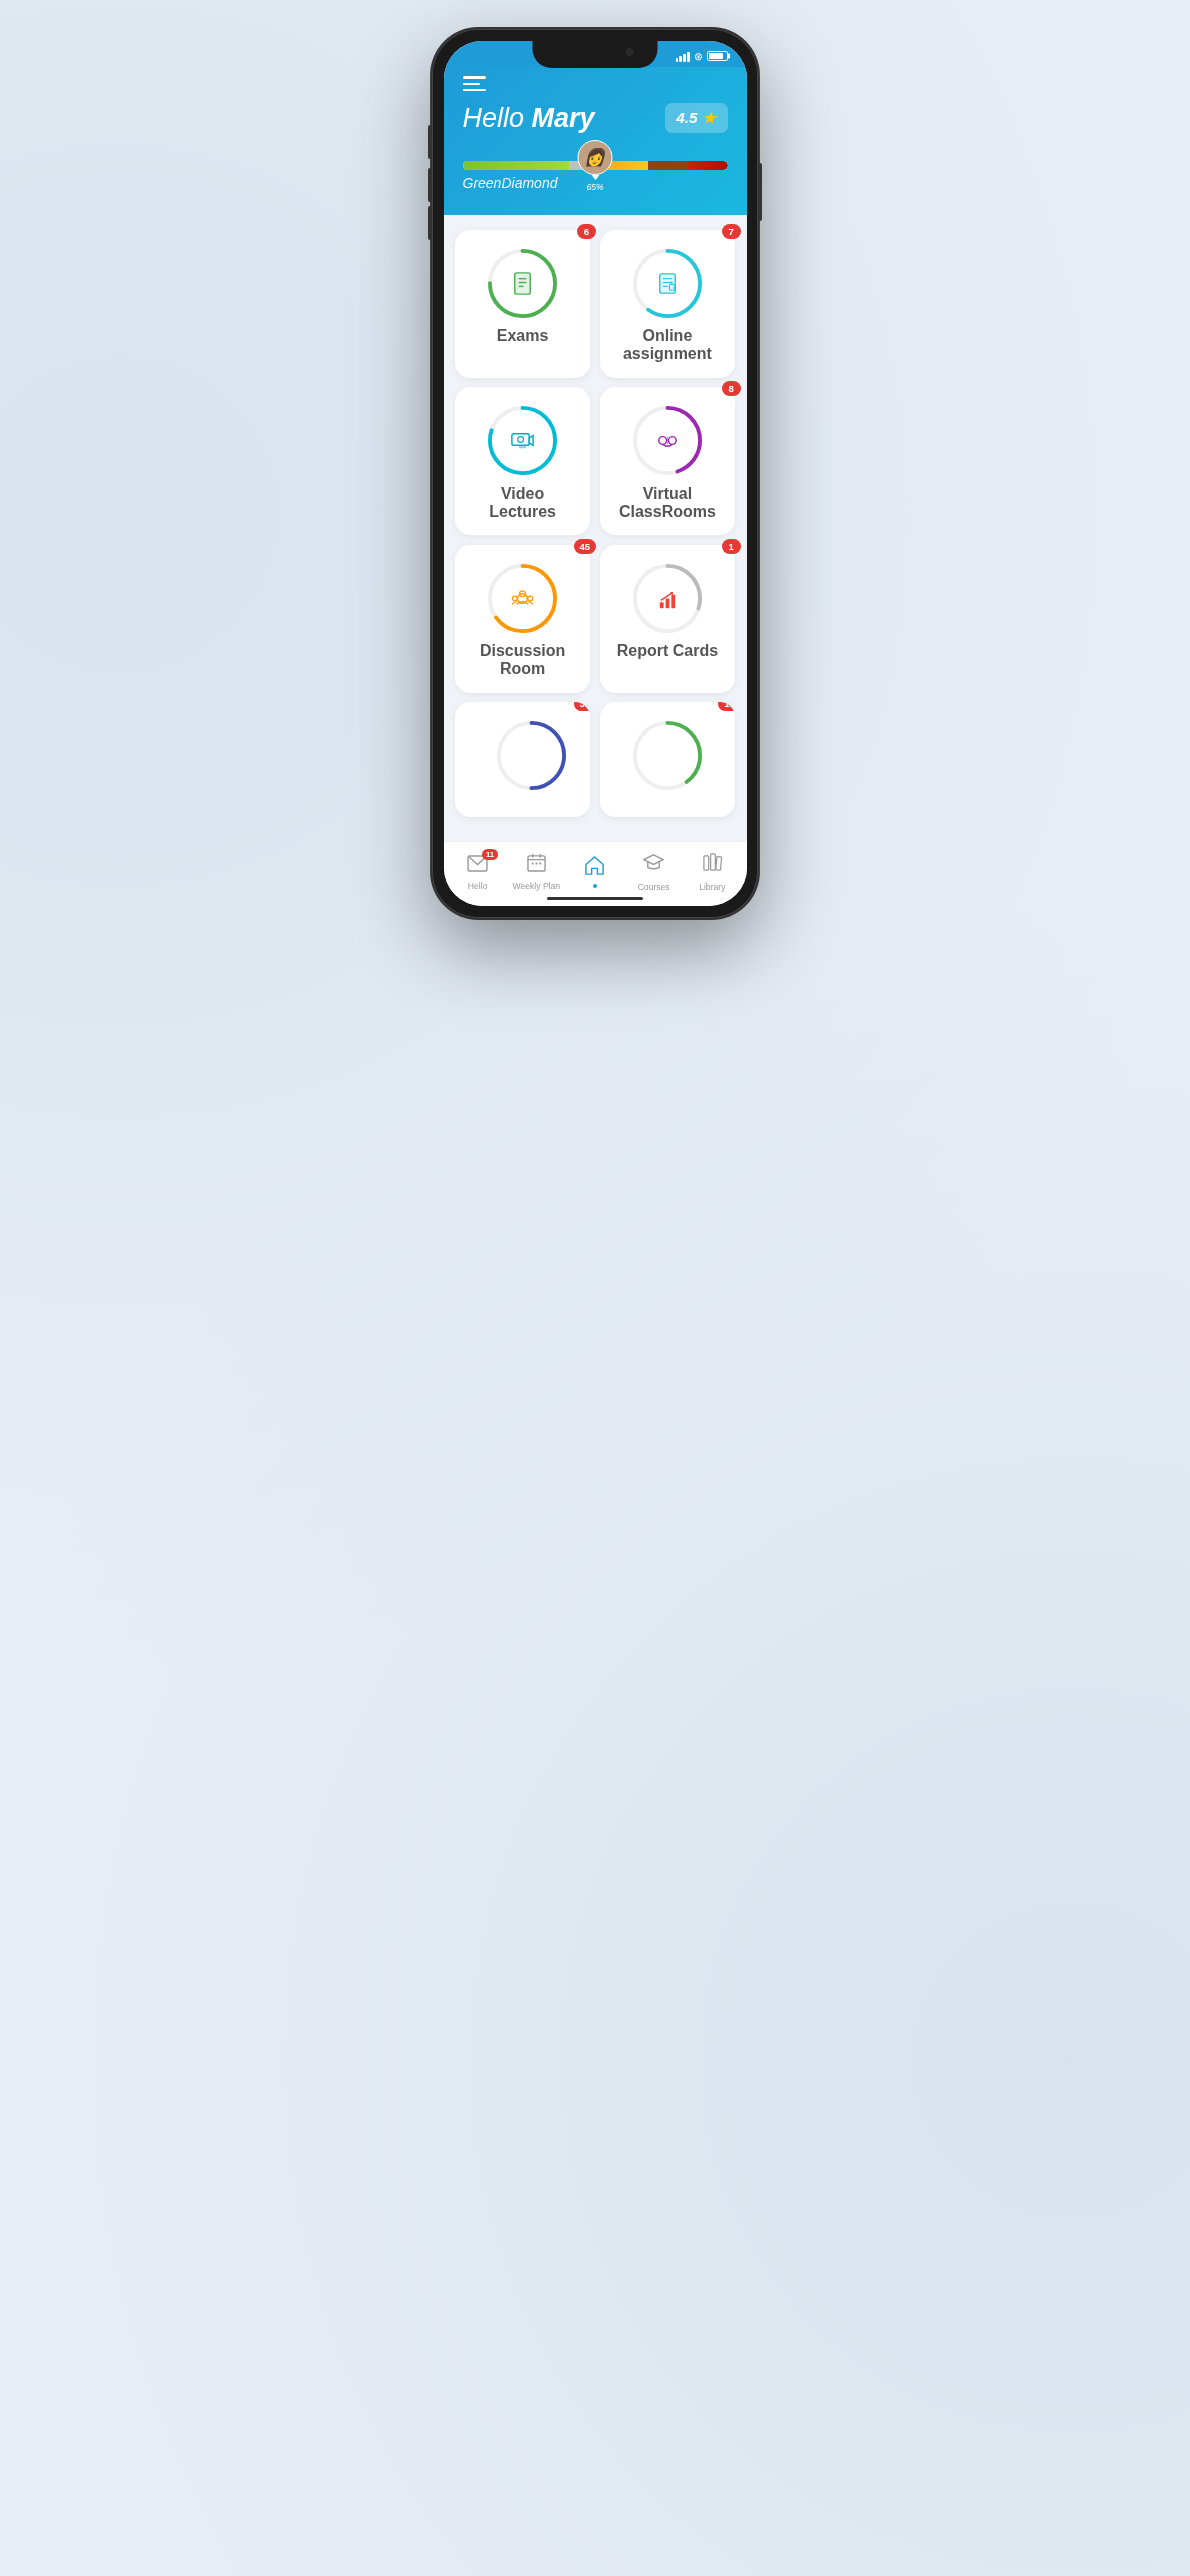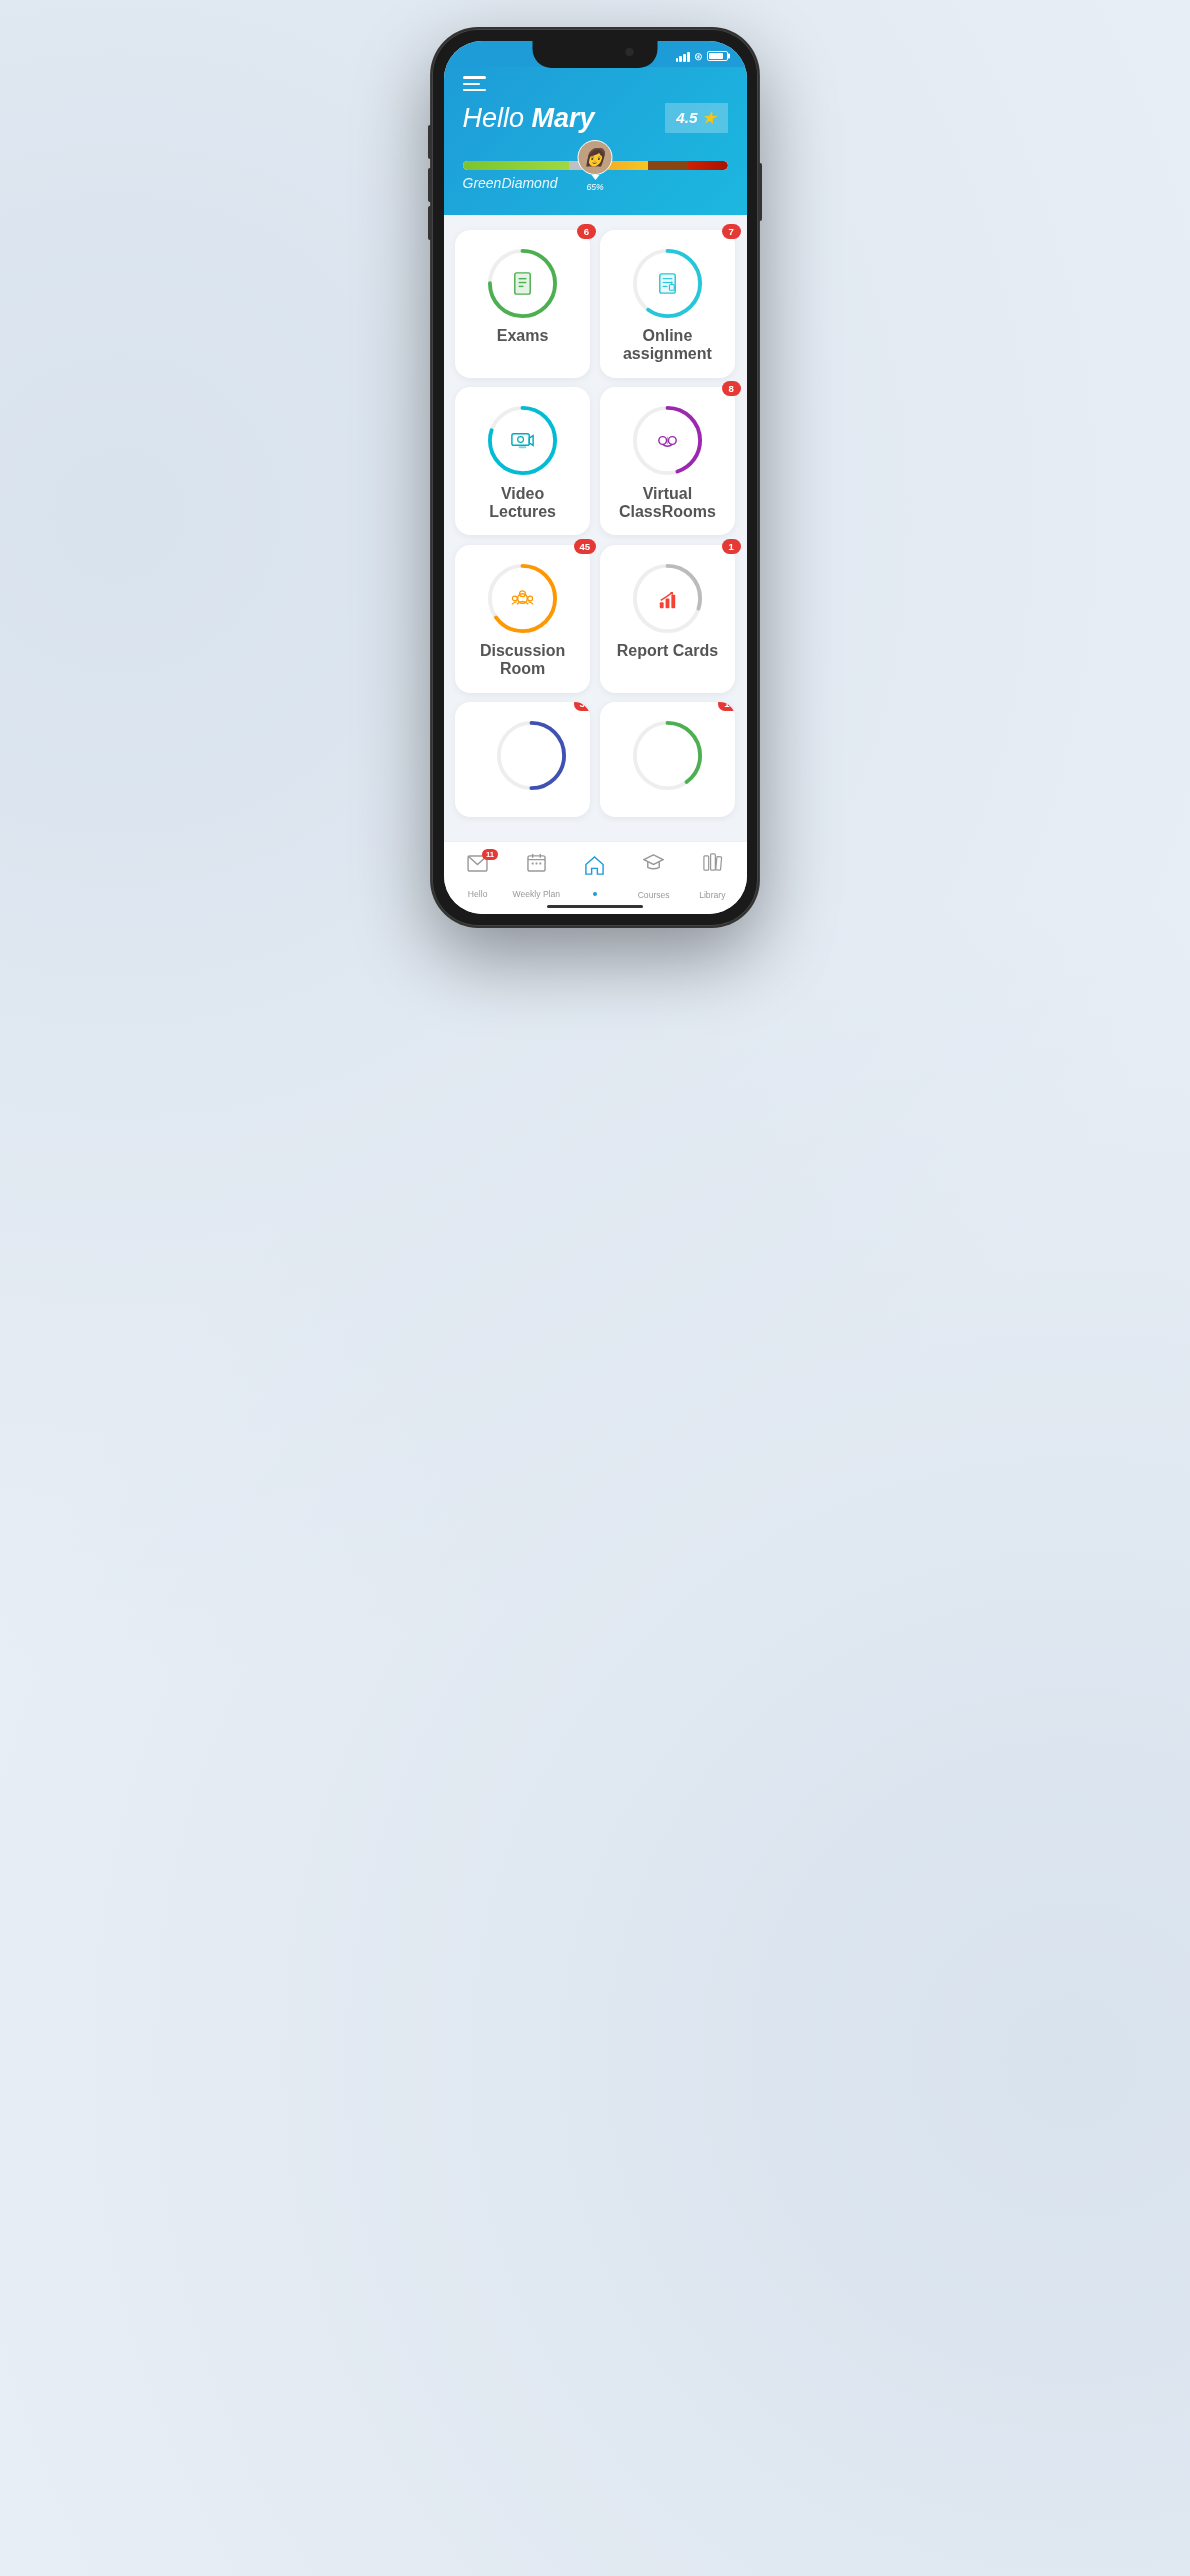--- a/index.html
+++ b/index.html
@@ -209,21 +209,21 @@
       color: white;
       font-weight: 300;
     }
 
     .greeting-name {
       font-weight: 700;
     }
 
     .rating-badge {
       background: rgba(255,255,255,0.25);
-      border-radius: 1px;
+      border-radius: 7px;
       padding: 5.8px 11.5px;
       display: flex;
       align-items: center;
       gap: 4.8px;
       color: white;
       font-size: 15.3px;
       font-weight: 600;
     }
 
     .star-icon {
@@ -393,21 +393,21 @@
       justify-content: space-around;
       align-items: center;
       padding: 9.6px 4.8px 14.4px;
       border-top: 1px solid #eee;
     }
 
     .nav-item {
       display: flex;
       flex-direction: column;
       align-items: center;
-      gap: 12px;
+      gap: 4px;
       cursor: pointer;
       position: relative;
       min-width: 48px;
     }
 
     .nav-icon {
       font-size: 21px;
       color: #999;
     }
 

